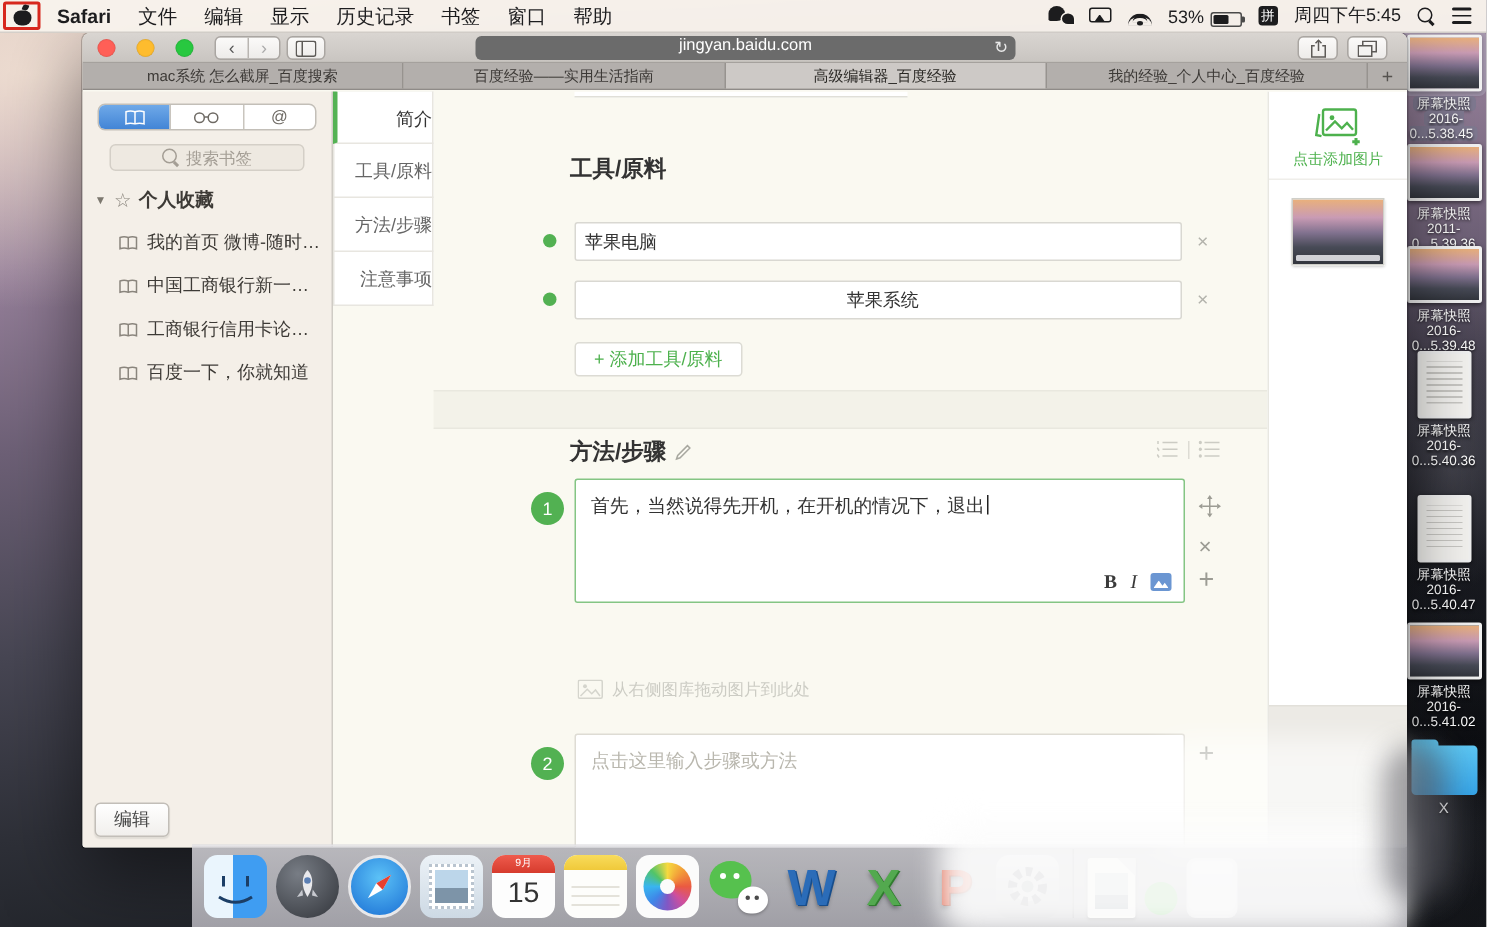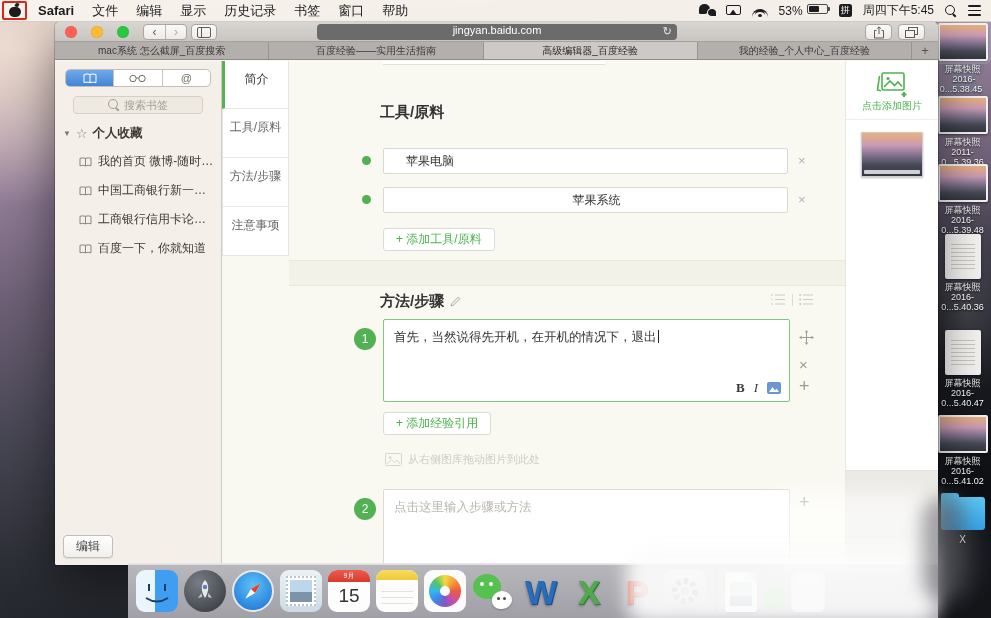--- a/index.html
+++ b/index.html
@@ -36,21 +36,21 @@
 .chat-ic::before { content:""; position:absolute; left:0; top:0; width:11px; height:10px; background:#1c1c1e; border-radius:50% 50% 50% 12%; }
 .chat-ic::after { content:""; position:absolute; left:8px; top:4px; width:8px; height:7px; background:#1c1c1e; border:1.5px solid #f8f3ec; border-radius:50% 50% 12% 50%; }
 .disp-ic { position:relative; width:15px; height:12px; }
 .disp-ic::before { content:""; position:absolute; inset:0 0 2px 0; border:1.5px solid #1c1c1e; border-radius:2px; }
 .disp-ic::after { content:""; position:absolute; left:4px; bottom:2px; width:7px; height:5px; background:#1c1c1e; clip-path:polygon(50% 0,100% 100%,0 100%); }
 .wifi-ic { position:relative; width:16px; height:12px; }
 .wifi-ic span { position:absolute; left:50%; bottom:0; transform:translateX(-50%); border:solid #1c1c1e; border-width:2px 2px 0 0; border-radius:0 100% 0 0; transform-origin:center; }
 .wifi-ic .w1 { width:16px; height:8px; border-radius:50% 50% 0 0 / 100% 100% 0 0; border-width:2px; border-bottom:none; border-left:none; border-right:none; border-top:2.5px solid #1c1c1e; }
 .wifi-ic .w2 { width:10px; height:5px; border-top:2.5px solid #1c1c1e; border-left:none; border-right:none; border-bottom:none; border-radius:50% 50% 0 0/100% 100% 0 0; bottom:2px;}
 .wifi-ic .w3 { width:4px; height:3px; background:#1c1c1e; border:none; border-radius:50%; bottom:0; }
-.batt { display:flex; align-items:flex-start; gap:4px; }
+.batt { display:flex; align-items:flex-end; gap:4px; }
 .batt-body { position:relative; width:21px; height:10px; border:1px solid #4a4a4a; border-radius:2px; }
 .batt-body::after { content:""; position:absolute; right:-3px; top:2.5px; width:2px; height:4px; background:#4a4a4a; border-radius:0 1px 1px 0; }
 .batt-fill { position:absolute; left:1px; top:1px; bottom:1px; width:52%; background:#1c1c1e; border-radius:1px; }
 .ime-badge { width:13px; height:13px; background:#1c1c1e; color:#fff; border-radius:2.5px; font-size:9px; display:flex; align-items:center; justify-content:center; }
 .mag-ic { position:relative; width:12px; height:12px; }
 .mag-ic::before { content:""; position:absolute; left:0; top:0; width:8px; height:8px; border:1.7px solid #1c1c1e; border-radius:50%; }
 .mag-ic::after { content:""; position:absolute; left:8px; top:8px; width:4px; height:1.7px; background:#1c1c1e; transform:rotate(45deg); transform-origin:left center; }
 .nc-ic { display:flex; flex-direction:column; gap:2.5px; }
 .nc-ic span { width:13px; height:1.8px; background:#1c1c1e; border-radius:1px; }
 
@@ -93,29 +93,29 @@
 .bmlist { position:absolute; left:0; right:4px; top:86px; }
 .bmrow { display:flex; align-items:center; gap:6px; padding:6px 0 6px 24px; font-size:12px; color:#3d3a36; white-space:nowrap; }
 .bmrow svg { flex:0 0 auto; color:#8a857d; }
 .bmrow span { overflow:hidden; text-overflow:ellipsis; }
 .editbtn { position:absolute; left:8px; bottom:7px; padding:2px 12px; background:linear-gradient(#fff,#f1efec); border:1px solid #c2beb8;
   border-radius:4px; font-size:12px; color:#444; box-shadow:0 1px 1px rgba(0,0,0,.08); }
 
 
 .page { position:relative; flex:1; background:#faf9f1; overflow:hidden; }
 .snav { position:absolute; left:0; top:-1px; width:67px; }
-.snav .ni { height:49px; line-height:36px; text-align:center; background:#fff; border:1px solid #e8e6e0; border-top:none; font-size:12px; color:#666; }
+.snav .ni { height:36px; line-height:36px; text-align:right; background:#fff; border:1px solid #e8e6e0; border-top:none; font-size:12px; color:#666; }
 .snav .ni:first-child { border-top:1px solid #e8e6e0; }
 .snav .ni.act { border-left:3px solid #54b254; color:#333; }
 .frag { position:absolute; left:161px; top:0; width:222px; height:4px; background:#fff; border-bottom:1px solid #e0dfd8; }
 .h1 { position:absolute; font-size:15px; font-weight:bold; color:#333; }
 .h-tools { left:158px; top:42px; }
 .dot { position:absolute; width:9px; height:9px; border-radius:50%; background:#52b152; }
 .fakein { position:absolute; left:161px; width:405px; height:26px; background:#fff; border:1px solid #d9d8d2; border-radius:2px;
-  font-size:12px; color:#333; line-height:24px; padding-left:22px; }
+  font-size:12px; color:#333; line-height:24px; padding-left:6px; }
 .xdel { position:absolute; left:576px; font-size:13px; color:#b3b3ac; }
 .addbtn { position:absolute; left:161px; height:23px; padding:0 12px; line-height:21px; background:#fff; border:1px solid #dcdbd4;
   border-radius:3px; color:#4db14d; font-size:12px; }
 .band { position:absolute; left:67px; top:199px; width:556px; height:26px; background:rgba(120,118,100,.05);
   border-top:1px solid rgba(0,0,0,.04); border-bottom:1px solid rgba(0,0,0,.04); }
 .h-steps { left:158px; top:231px; display:flex; align-items:center; gap:6px; }
 .pencil { color:#a8a8a0; display:flex; }
 .listics { position:absolute; left:549px; top:232px; display:flex; align-items:center; gap:6px; color:#ccccc4; }
 .listics .sep { width:1px; height:12px; background:#dddcd4; }
 .stepnum { position:absolute; width:22px; height:22px; border-radius:50%; background:#52b152; color:#fff; font-size:12px;
@@ -436,21 +436,20 @@
                 <path d="M7.5 0 L9.3 2.6 H5.7 Z"></path>
                 <path d="M7.5 15 L5.7 12.4 H9.3 Z"></path>
                 <path d="M0 7.5 L2.6 5.7 V9.3 Z"></path>
                 <path d="M15 7.5 L12.4 9.3 V5.7 Z"></path>
               </g>
             </svg>
         </span>
         <span class="sidetool" style="top:295px; font-size:15px;">×</span>
         <span class="sidetool" style="top:315px; font-size:18px;">+</span>
 
-        <div class="addbtn" style="top:351px;">+ 添加经验引用</div>
 
         <div class="hint">
           <svg width="17" height="13" viewBox="0 0 17 13">
               <rect x="0.5" y="0.5" width="16" height="12" rx="1" fill="none" stroke="currentColor"></rect>
               <circle cx="5" cy="4.5" r="1.3" fill="currentColor"></circle>
               <path d="M2 11 L6.5 6.5 L9.5 9.5 L12 7 L15 11" fill="none" stroke="currentColor"></path>
             </svg>
           <span>从右侧图库拖动图片到此处</span>
         </div>
 

